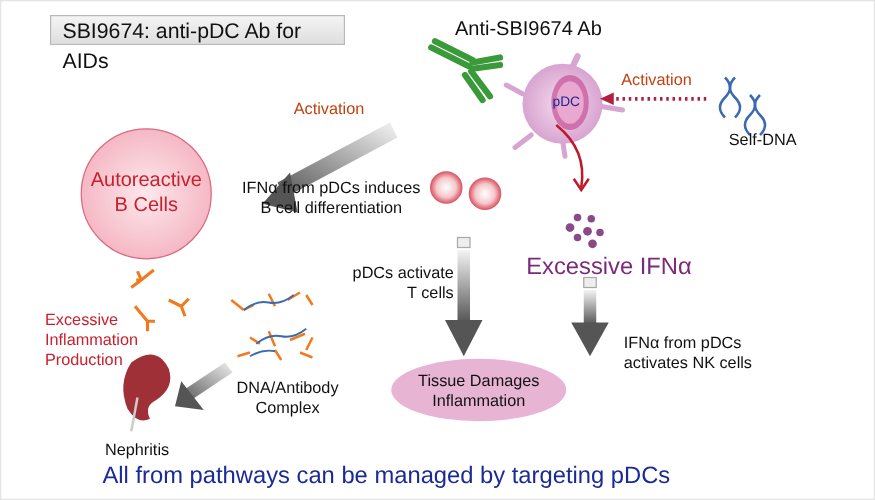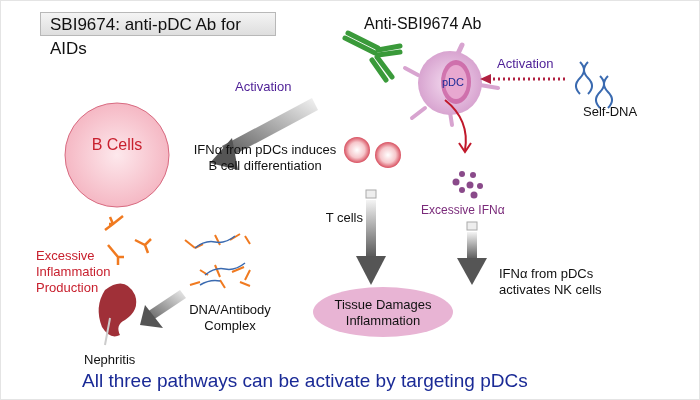--- a/index.html
+++ b/index.html
@@ -2,21 +2,21 @@
 <html><head>
 <meta charset="utf-8">
 <style>
   html,body{margin:0;padding:0;background:#fff;}
   body{width:700px;height:400px;position:relative;overflow:hidden;font-family:"Liberation Sans",sans-serif;}
   .frame{position:absolute;left:0;top:0;width:698px;height:398px;border:1px solid #e4e4e4;}
   .abs{position:absolute;}
   .title-box{left:9px;top:12px;width:236px;height:24px;background:linear-gradient(#f4f4f4,#dedede);border:1px solid #b8b8b8;font-size:17px;color:#111;line-height:24px;padding-left:9px;box-sizing:border-box;margin-left:31px;}
   .txt{color:#111;font-size:13px;line-height:16px;}
   .c{text-align:center;}
-  .mag{color:#4c1d95;}
+  .mag{color:#c2410c;}
   .red{color:#c8202e;}
   .purple{color:#7a2a7a;}
   .blue{color:#1a2a96;}
   svg{position:absolute;left:0;top:0;}
 </style>
 </head>
 <body>
 
 <div class="frame"></div>
 
@@ -146,33 +146,35 @@
 
 <div class="abs title-box">SBI9674: anti-pDC Ab for AIDs</div>
 
 <div class="abs txt" style="left:364px;top:16px;font-size:16px;">Anti-SBI9674 Ab</div>
 <div class="abs blue" style="left:442px;top:76px;font-size:11px;">pDC</div>
 <div class="abs txt" style="left:583px;top:104px;">Self-DNA</div>
 <div class="abs mag" style="left:497px;top:56px;font-size:13px;">Activation</div>
 <div class="abs mag" style="left:235px;top:79px;font-size:13px;">Activation</div>
 
 <div class="abs red c" style="left:65px;top:135px;width:104px;font-size:16px;line-height:20px;">
+  <div>Autoreactive</div>
   <div>B Cells</div>
 </div>
 
 <div class="abs txt c" style="left:185px;top:142px;width:160px;">
   <div>IFNα  from pDCs induces</div>
   <div>B cell differentiation</div>
 </div>
 
 <div class="abs txt" style="left:278px;top:210px;text-align:right;width:85px;">
+  <div>pDCs activate</div>
   <div>T cells</div>
 </div>
 
-<div class="abs purple" style="left:421px;top:203px;font-size:12px;text-align:center;">Excessive IFNα</div>
+<div class="abs purple" style="left:421px;top:203px;font-size:19px;text-align:center;">Excessive IFNα</div>
 
 <div class="abs txt" style="left:499px;top:240px;margin-top:26px;">
   <div>IFNα  from pDCs</div>
   <div>activates NK cells</div>
 </div>
 
 <div class="abs red" style="left:36px;top:248px;font-size:13px;line-height:16px;">
   <div>Excessive</div>
   <div>Inflammation</div>
   <div>Production</div>
@@ -183,13 +185,13 @@
   <div>Complex</div>
 </div>
 
 <div class="abs txt" style="left:84px;top:352px;">Nephritis</div>
 
 <div class="abs txt c" style="left:313px;top:297px;width:140px;">
   <div>Tissue Damages</div>
   <div>Inflammation</div>
 </div>
 
-<div class="abs blue" style="left:82px;top:370px;font-size:19px;">All three pathways can be activate by targeting pDCs</div>
+<div class="abs blue" style="left:82px;top:370px;font-size:19px;">All from pathways can be managed by targeting pDCs</div>
 
 </body></html>

